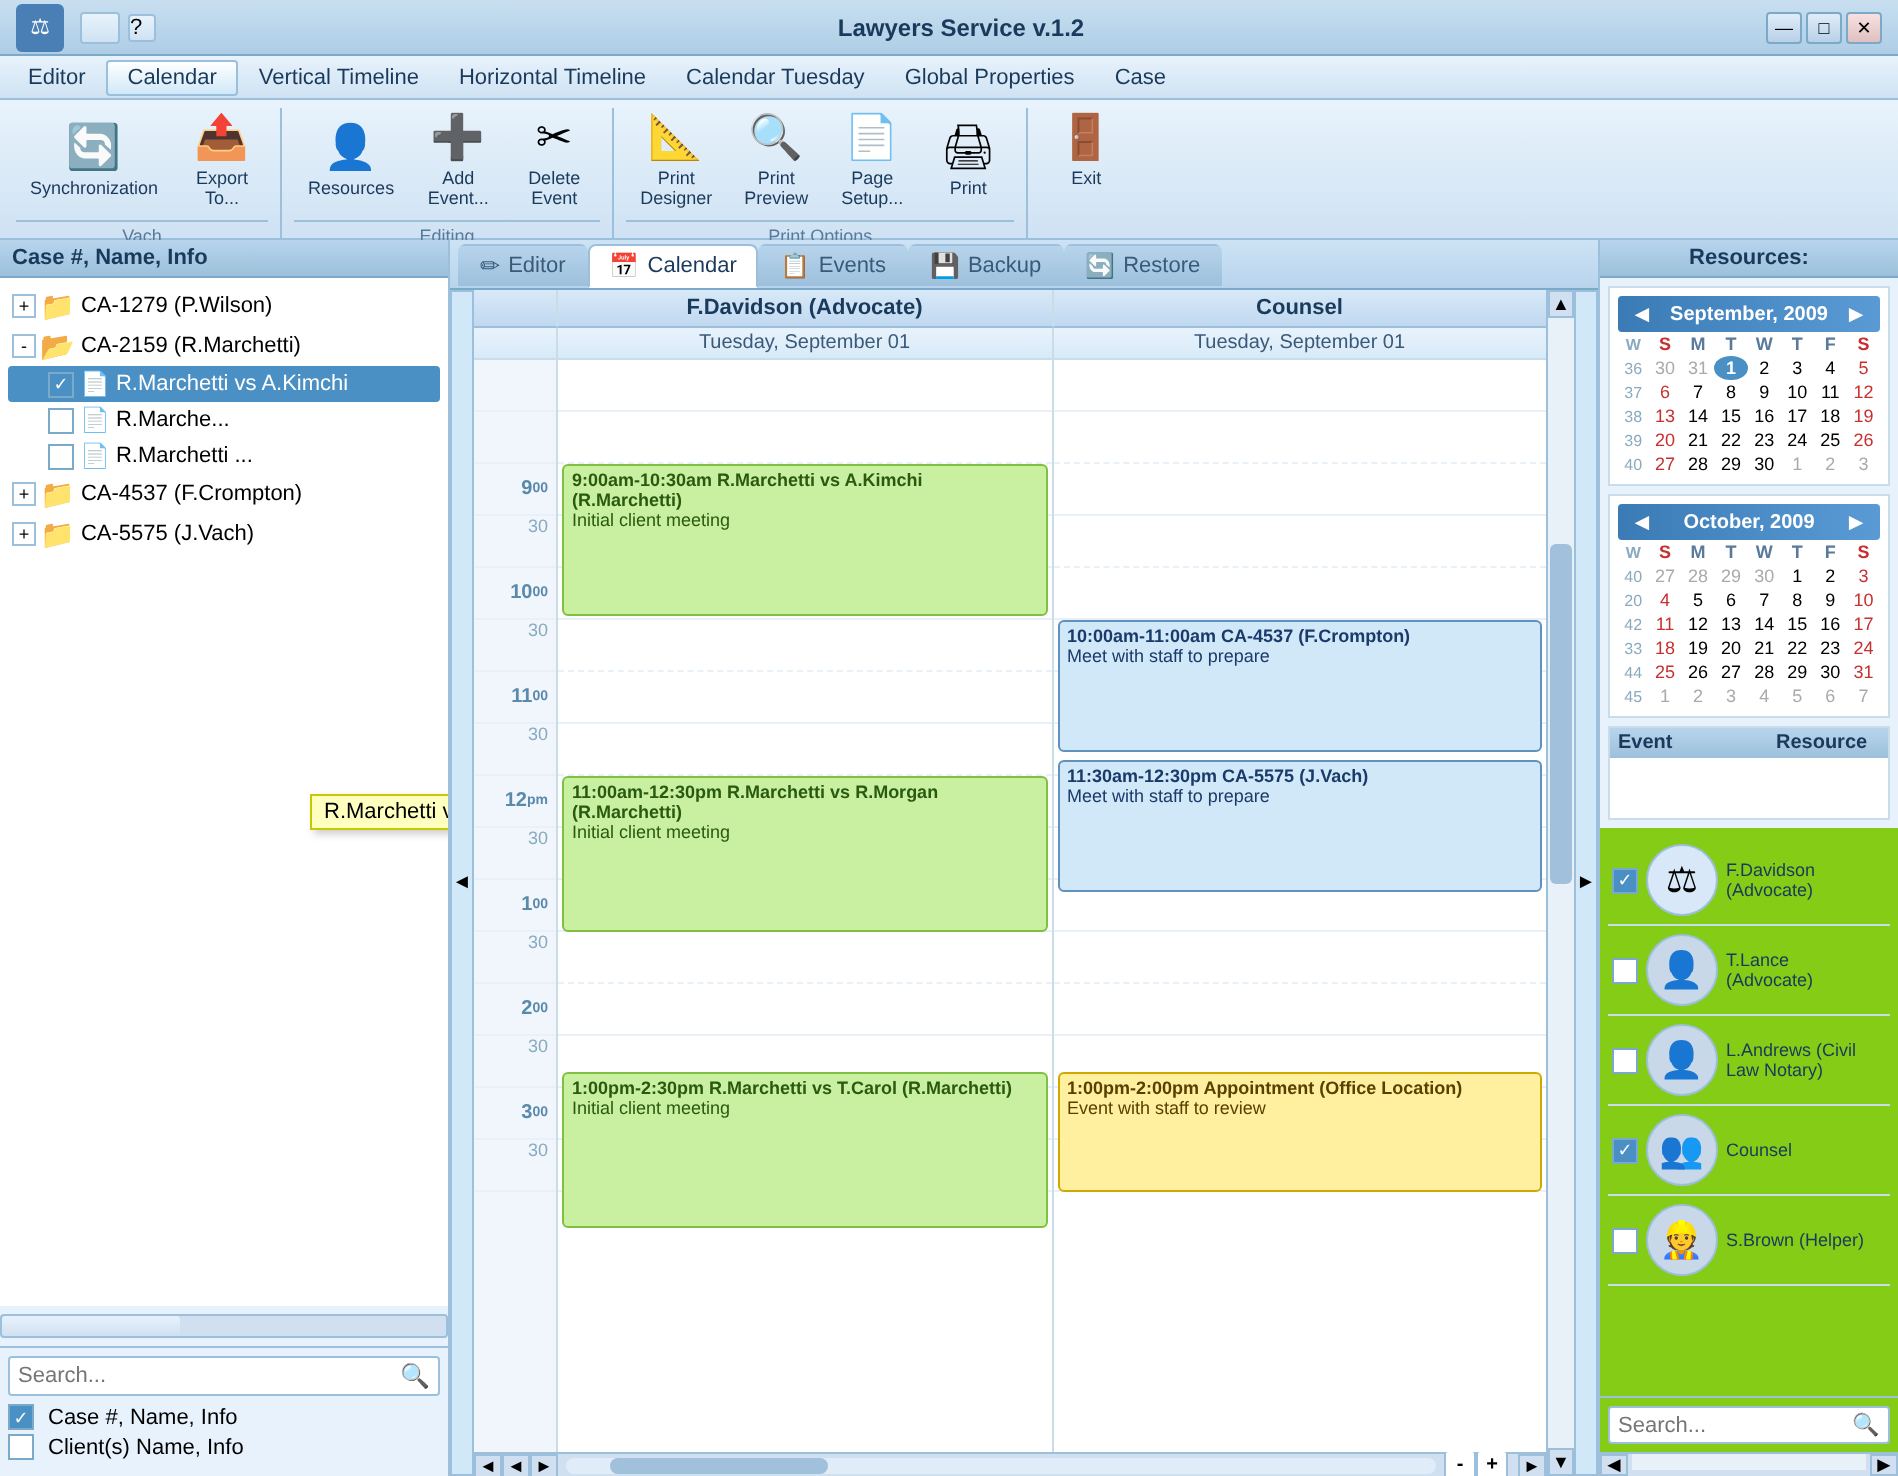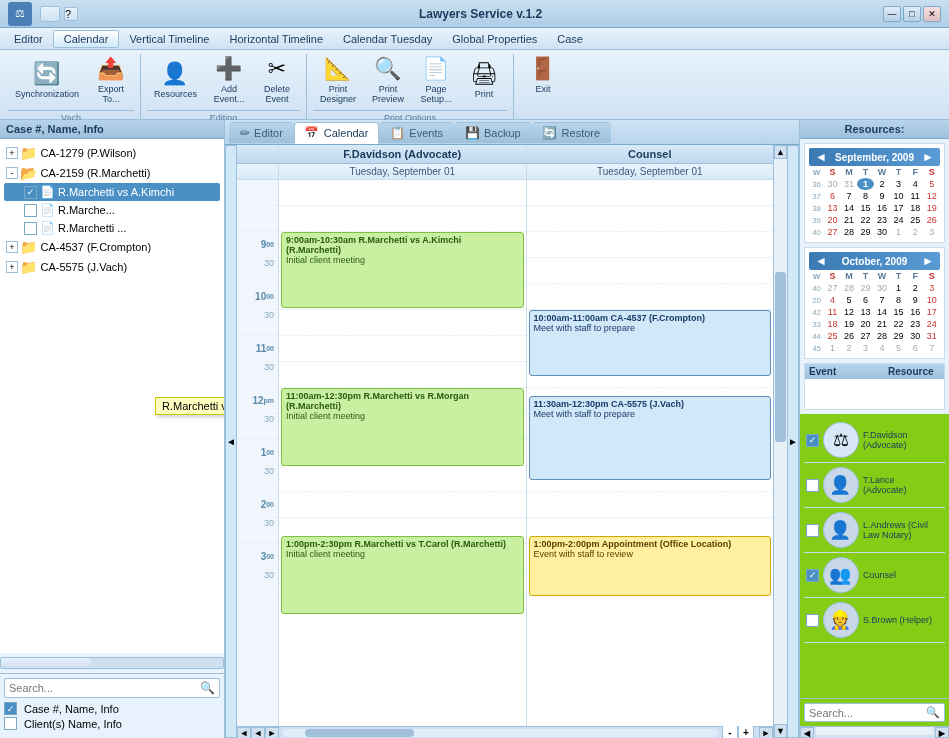--- a/index.html
+++ b/index.html
@@ -409,21 +409,21 @@
             <div style="height:26px;border-bottom:1px dashed #e8f0f8;"></div>
             <div style="height:26px;border-bottom:1px solid #e8f0f8;"></div>
             <div style="height:26px;border-bottom:1px dashed #e8f0f8;"></div>
             <div style="height:26px;border-bottom:1px solid #e8f0f8;"></div>
             <div style="height:26px;border-bottom:1px dashed #e8f0f8;"></div>
 
             <div class="cal-event blue" style="position:absolute;top:130px;left:2px;right:2px;height:66px;">
               <div class="event-title">10:00am-11:00am CA-4537 (F.Crompton)</div>
               <div class="event-sub">Meet with staff to prepare</div>
             </div>
-            <div class="cal-event blue" style="position:absolute;top:216px;left:2px;right:2px;height:84px;">
+            <div class="cal-event blue" style="position:absolute;top:200px;left:2px;right:2px;height:66px;">
               <div class="event-title">11:30am-12:30pm CA-5575 (J.Vach)</div>
               <div class="event-sub">Meet with staff to prepare</div>
             </div>
             <div class="cal-event yellow" style="position:absolute;top:356px;left:2px;right:2px;height:60px;">
               <div class="event-title">1:00pm-2:00pm Appointment (Office Location)</div>
               <div class="event-sub">Event with staff to review</div>
             </div>
           </div>
         </div>
 

